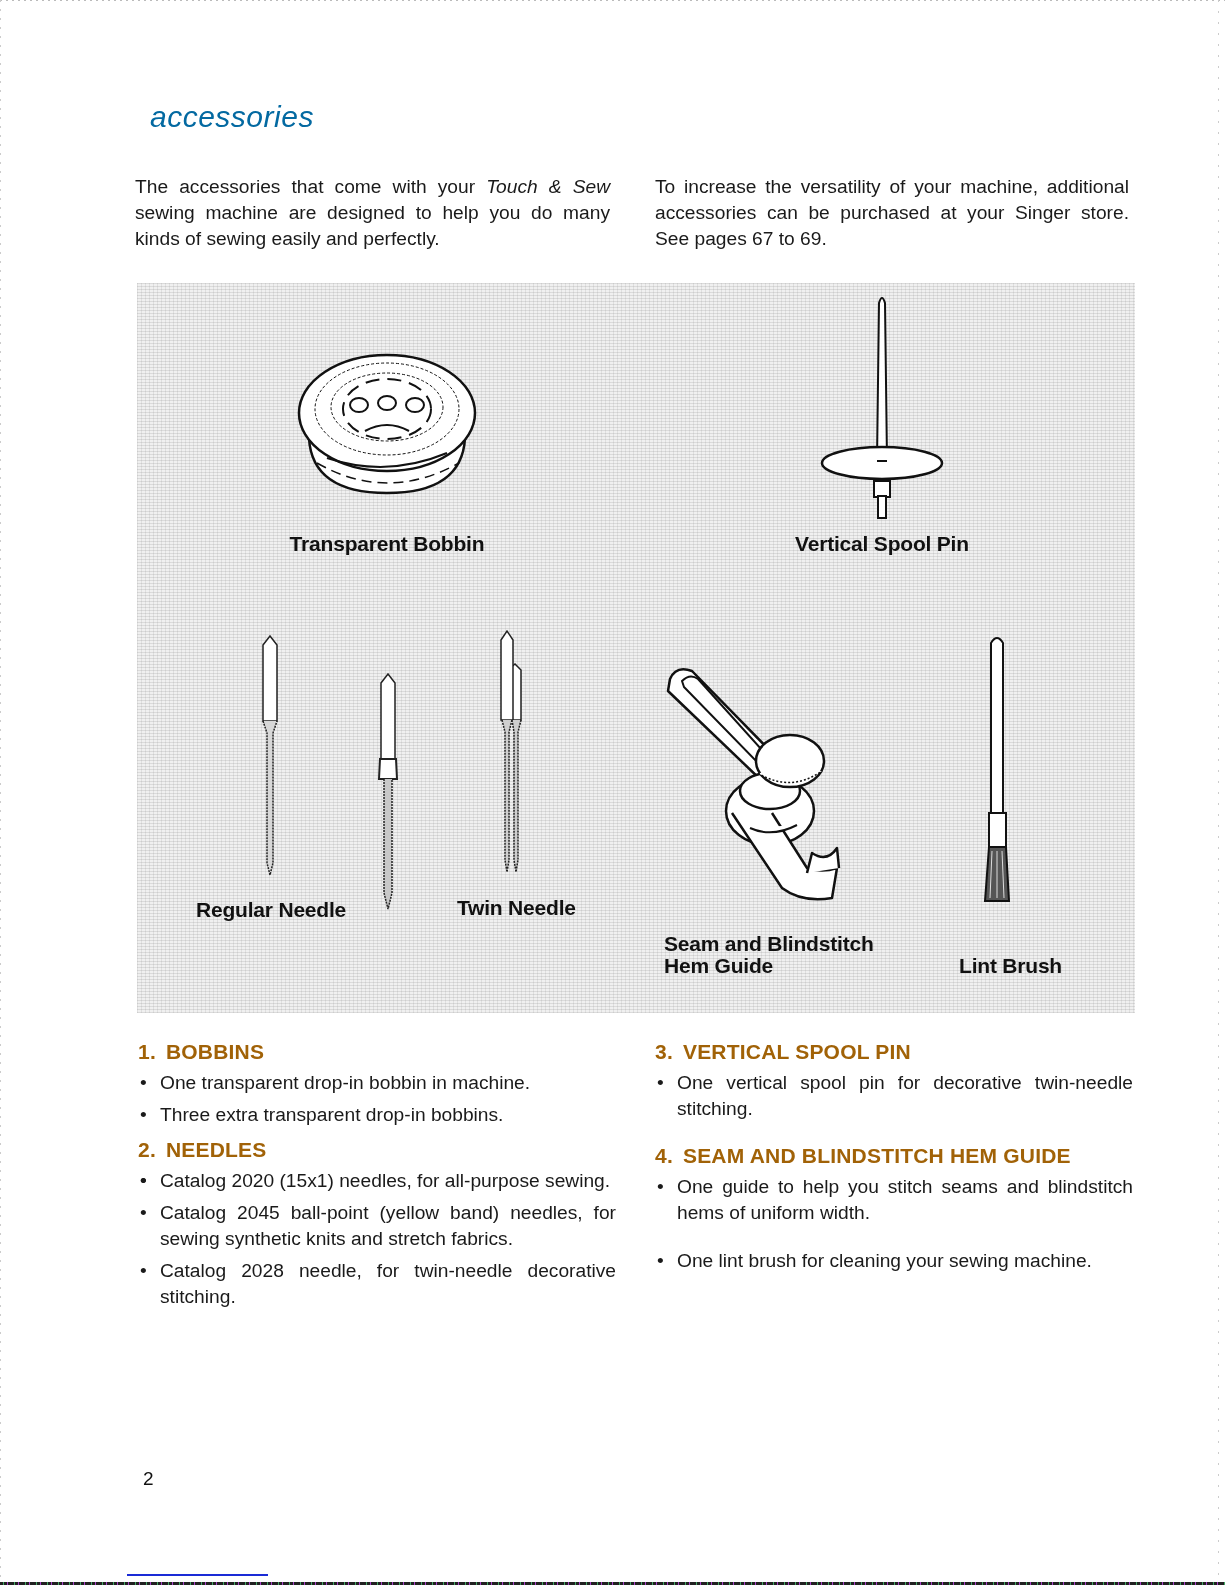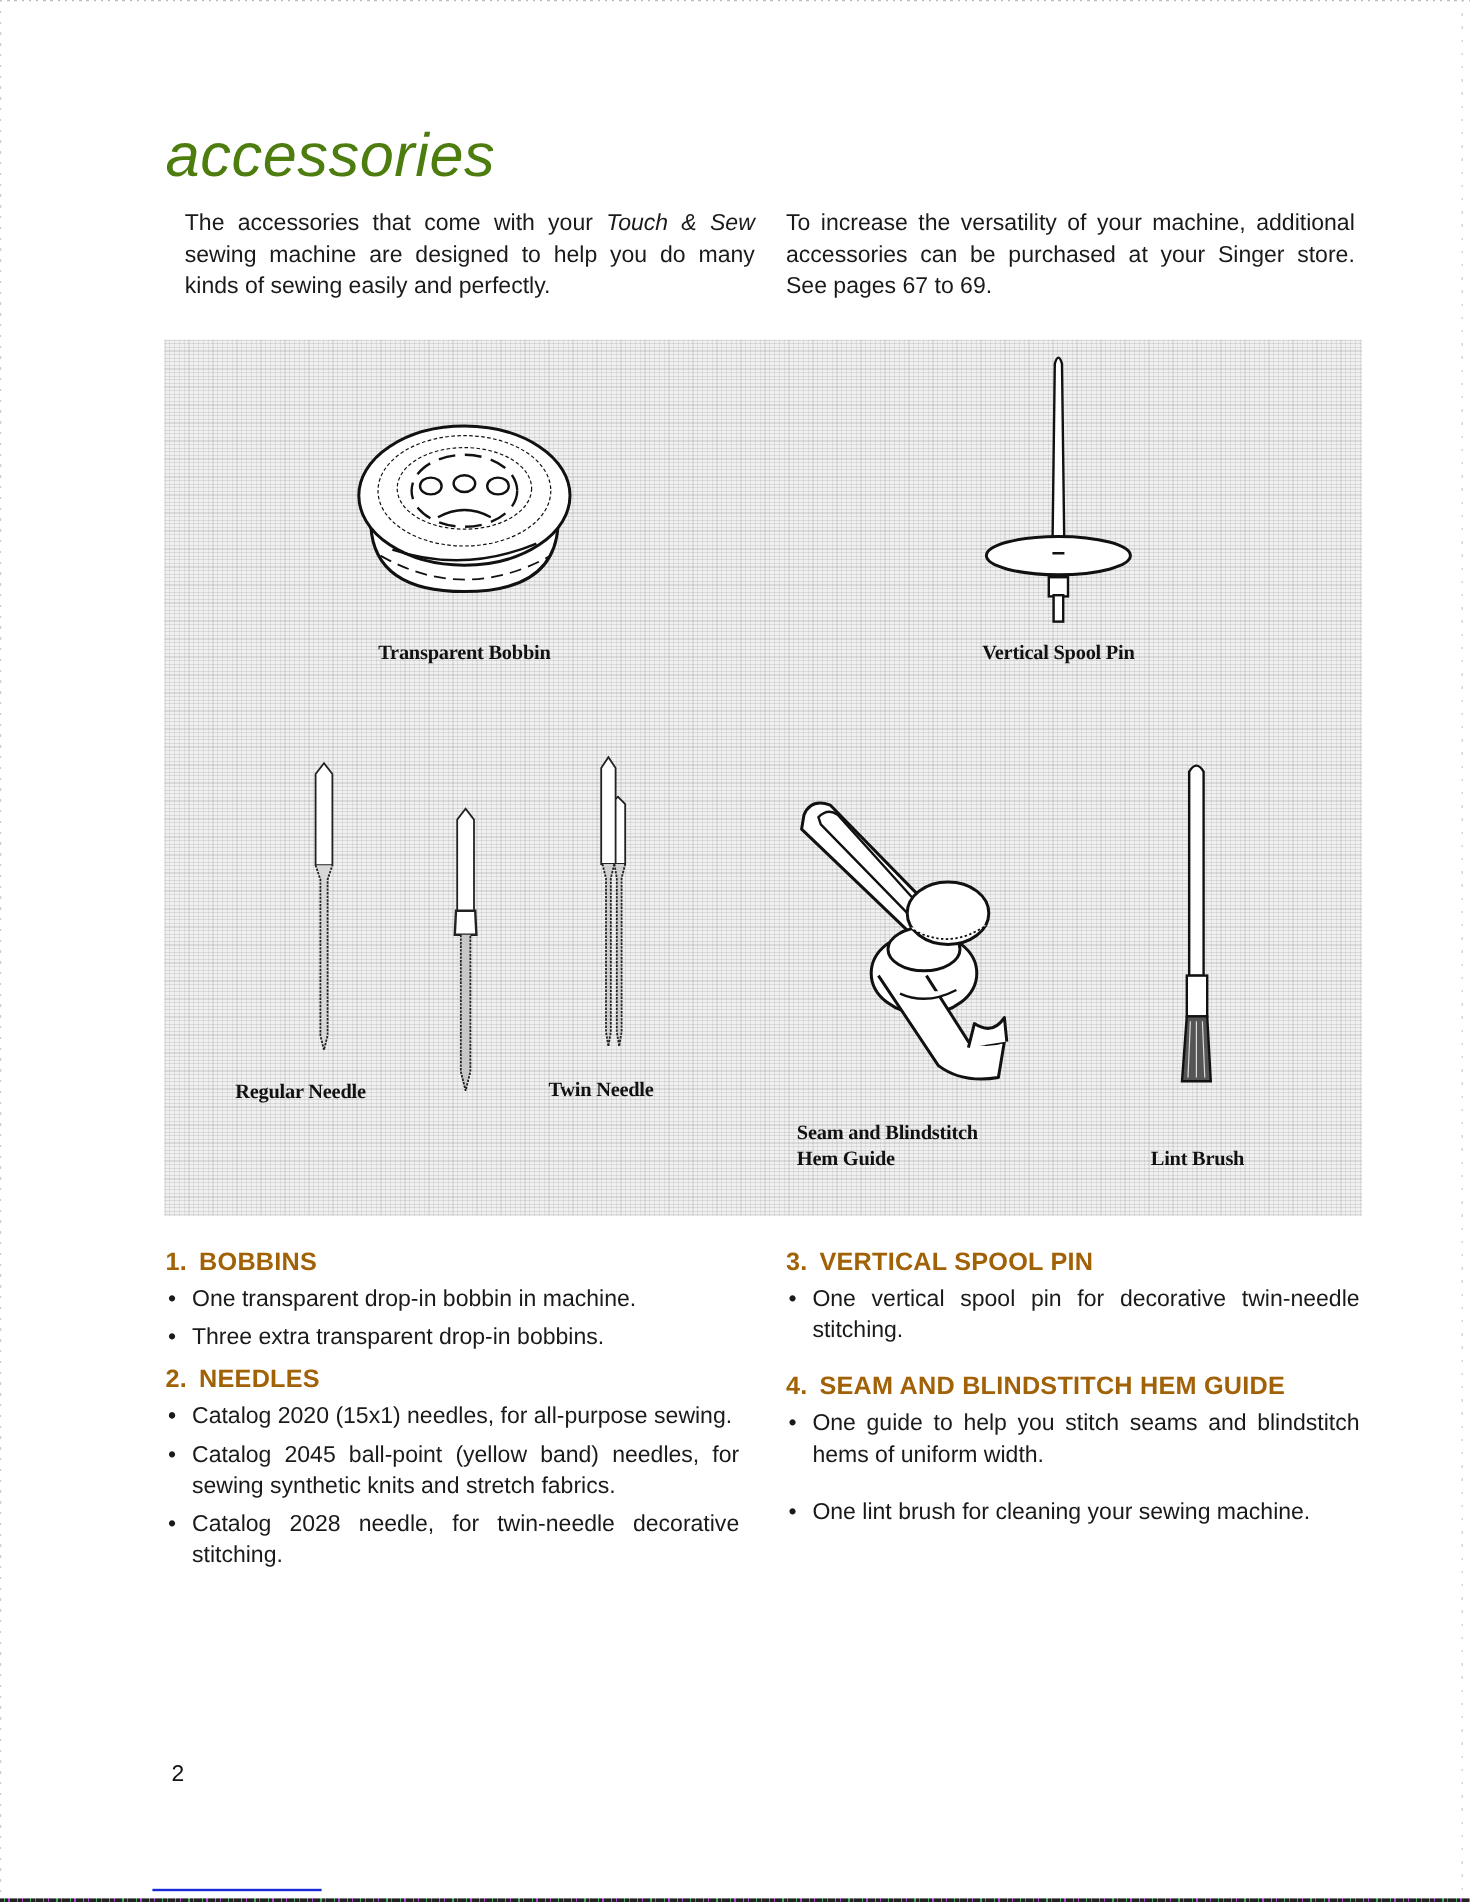--- a/index.html
+++ b/index.html
@@ -10,37 +10,37 @@
   }
   .page-edge-top { position: absolute; left: 0; top: 0; width: 1225px; height: 1px;
     background: repeating-linear-gradient(90deg, #bbb 0 2px, transparent 2px 6px); }
   .page-edge-left { position: absolute; left: 0; top: 0; width: 1px; height: 1580px;
     background: repeating-linear-gradient(180deg, #ccc 0 2px, transparent 2px 9px); }
   .page-edge-right { position: absolute; right: 6px; top: 0; width: 1px; height: 1580px;
     background: repeating-linear-gradient(180deg, #ccc 0 2px, transparent 2px 11px); }
   .page-edge-bottom { position: absolute; left: 0; bottom: 0; width: 1225px; height: 3px;
     background: repeating-linear-gradient(90deg, #222 0 3px, #4a6 3px 4px, #222 4px 7px, #a4c 7px 8px, #222 8px 11px); }
 
-  .title { position: absolute; left: 138px; top: 100px; margin: 0;
-    font-size: 51px; font-style: italic; font-weight: normal; letter-spacing: 0.5px; color: #4d7c0f; }
+  .title { position: absolute; left: 150px; top: 100px; margin: 0;
+    font-size: 30px; font-style: italic; font-weight: normal; letter-spacing: 0.5px; color: #0369a1; }
 
   .intro { position: absolute; top: 174px; width: 478px; font-size: 19.2px; line-height: 26px; color: #1a1a1a;
     text-align: justify; margin: 0; }
-  .intro.left { left: 154px; width: 475px; }
+  .intro.left { left: 135px; width: 475px; }
   .intro.right { left: 655px; width: 474px; }
 
   .panel { position: absolute; left: 137px; top: 283px; width: 998px; height: 730px;
     background-color: #f0f0f0;
     background-image:
       repeating-linear-gradient(0deg, rgba(120,120,120,0.18) 0 1px, transparent 1px 3px),
       repeating-linear-gradient(90deg, rgba(120,120,120,0.14) 0 1px, transparent 1px 4px);
   }
   .illus { position: absolute; }
-  .cap { position: absolute; font-weight: bold; font-size: 17px; color: #111; line-height: 22px;
-    font-family: Liberation Serif, serif; letter-spacing: -0.2px; }
+  .cap { position: absolute; font-weight: bold; font-size: 21px; color: #111; line-height: 22px;
+    font-family: Liberation Sans, sans-serif; letter-spacing: -0.2px; }
   .cap.center { text-align: center; }
 
   .col { position: absolute; top: 1040px; width: 478px; }
   .col.left { left: 138px; }
   .col.right { left: 655px; width: 478px; }
   .sec-title { font-weight: bold; font-size: 21px; margin: 0 0 6px 0; color: #a16207; letter-spacing: 0.2px; }
   .sec-title .num { margin-right: 10px; }
   .items { list-style: none; margin: 0 0 0 0; padding: 0; }
   .items li { position: relative; padding-left: 22px; font-size: 19.2px; line-height: 26px; color: #1a1a1a;
     text-align: justify; margin-bottom: 6px; }

